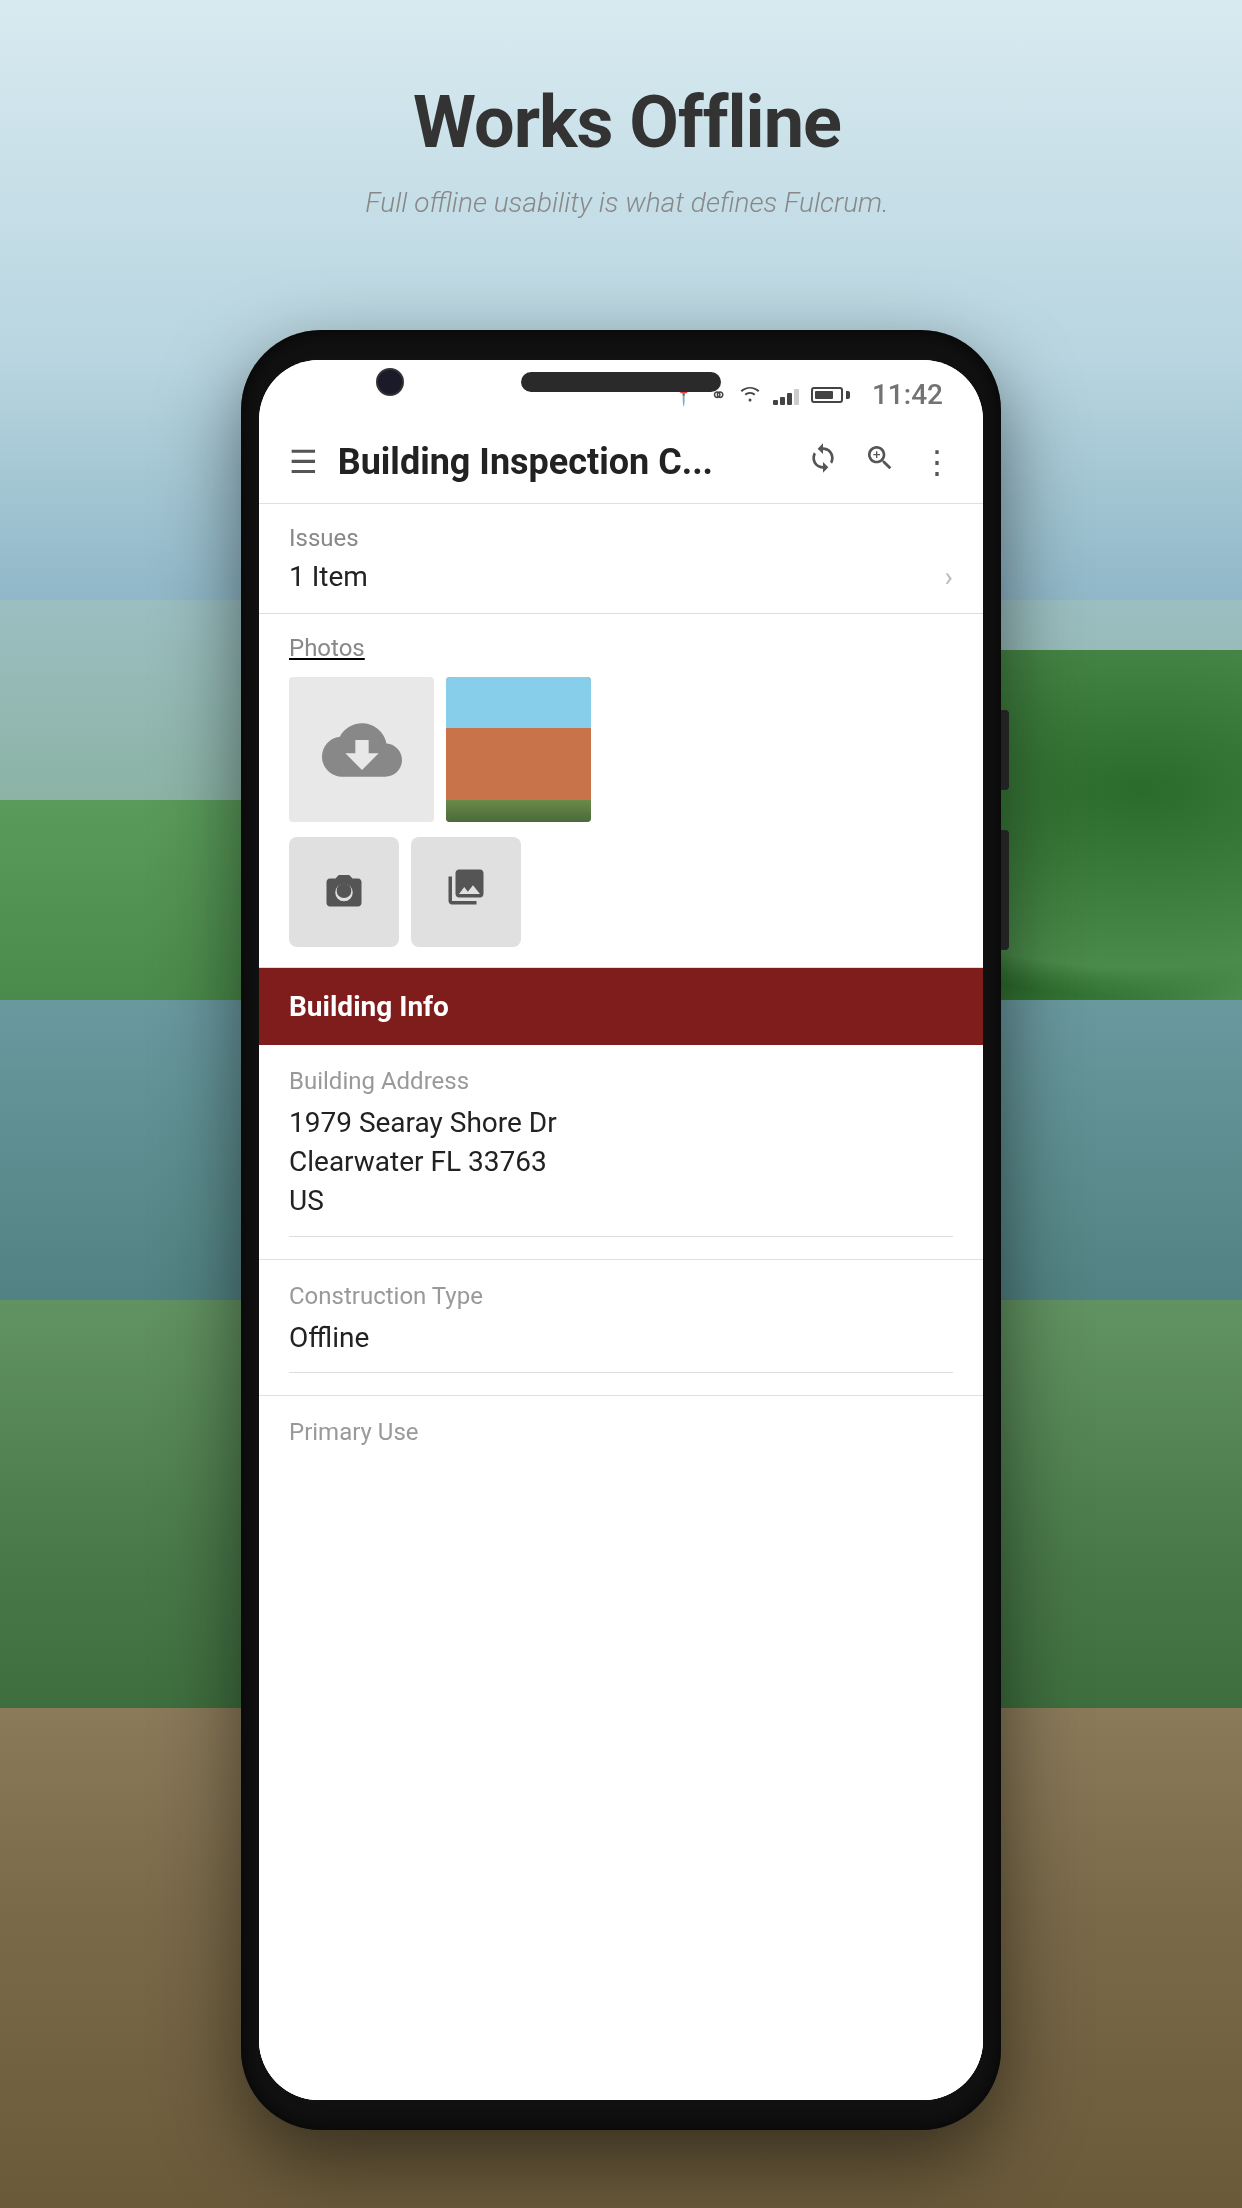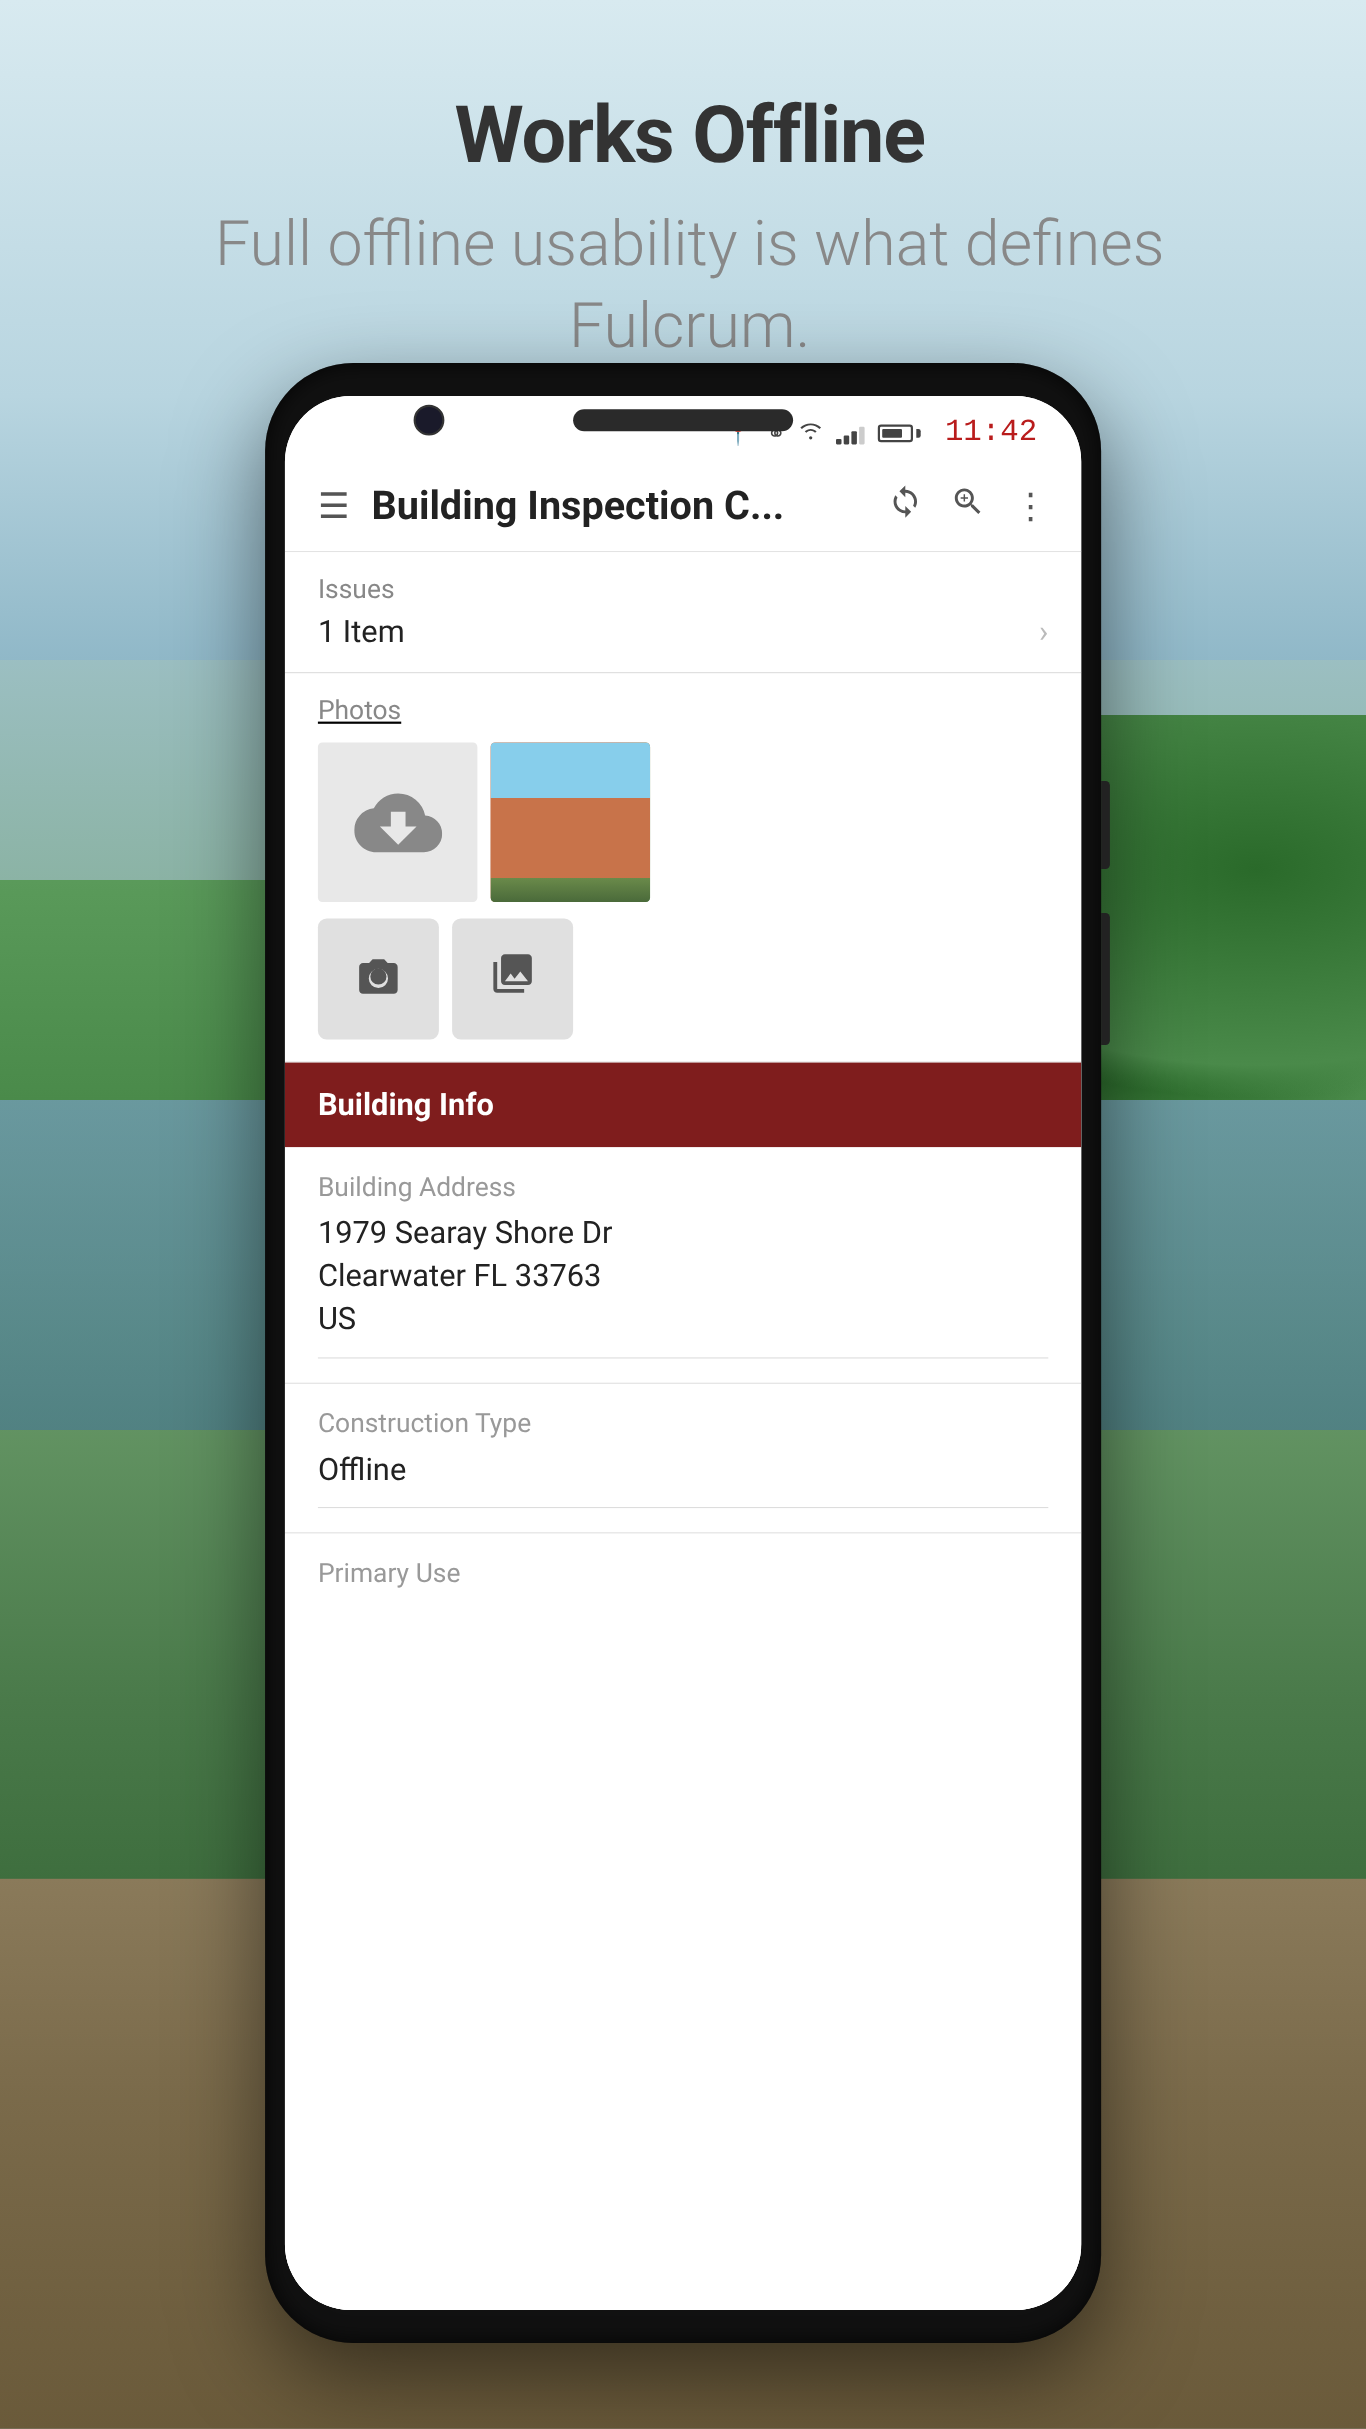--- a/index.html
+++ b/index.html
@@ -69,26 +69,27 @@
     }
 
     .main-title {
       font-size: 72px;
       font-weight: 700;
       color: #333;
       letter-spacing: -1px;
     }
 
     .subtitle {
-      font-size: 57px;
+      font-size: 28px;
       font-weight: 300;
       color: #888;
       margin-top: 20px;
       line-height: 1.3;
       padding: 0 80px;
+      font-style: italic;
     }
 
     
     .phone-wrapper {
       position: absolute;
       top: 330px;
       left: 50%;
       transform: translateX(-50%);
       z-index: 20;
     }
@@ -164,23 +165,22 @@
       display: flex;
       justify-content: flex-end;
       align-items: center;
       gap: 12px;
       flex-shrink: 0;
     }
 
     .status-time {
       font-size: 28px;
       font-weight: 500;
-      color: #b91c1c;
+      color: #737373;
       margin-left: 10px;
-      font-family: Liberation Mono, monospace;
     }
 
     .status-icon {
       font-size: 22px;
       color: #444;
     }
 
     
     .signal-bars {
       display: flex;

